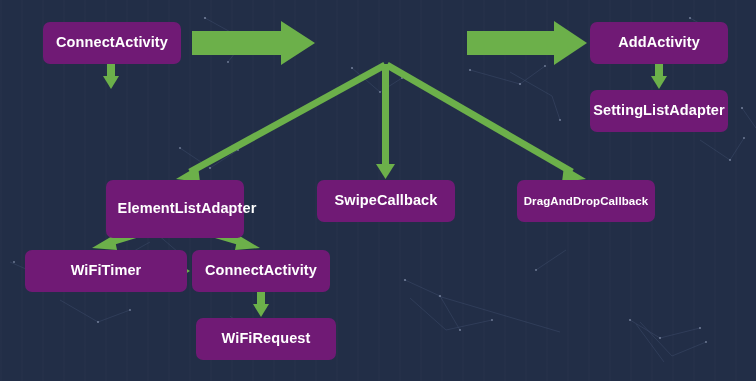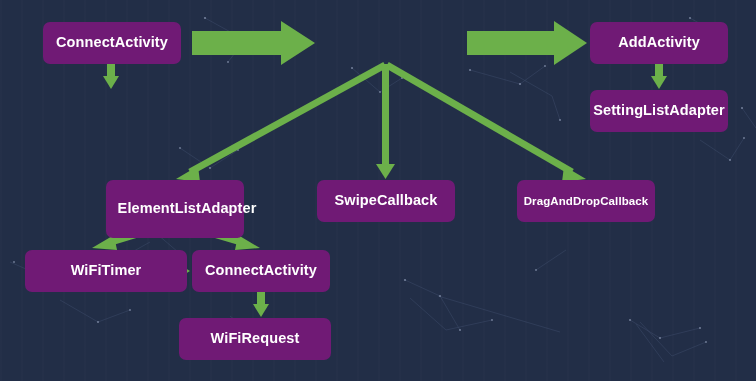--- a/index.html
+++ b/index.html
@@ -201,15 +201,15 @@
   <div class="node-box" style="left:106px; top:180px; width:138px; height:58px;padding-left:24px;">ElementListAdapter</div>
 
   <div class="node-box" style="left:317px; top:180px; width:138px; height:42px;text-align:right;">SwipeCallback</div>
 
   <div class="node-box small-label" style="left:517px; top:180px; width:138px; height:42px;text-align:right;">DragAndDropCallback</div>
 
   <div class="node-box" style="left:25px; top:250px; width:162px; height:42px;">WiFiTimer</div>
 
   <div class="node-box" style="left:192px; top:250px; width:138px; height:42px;">ConnectActivity</div>
 
-  <div class="node-box" style="left:179px; top:318px; width:152px; height:42px;">WiFiRequest</div>
+  <div class="node-box" style="left:196px; top:318px; width:140px; height:42px;">WiFiRequest</div>
 
 </div>
 
 </body></html>

